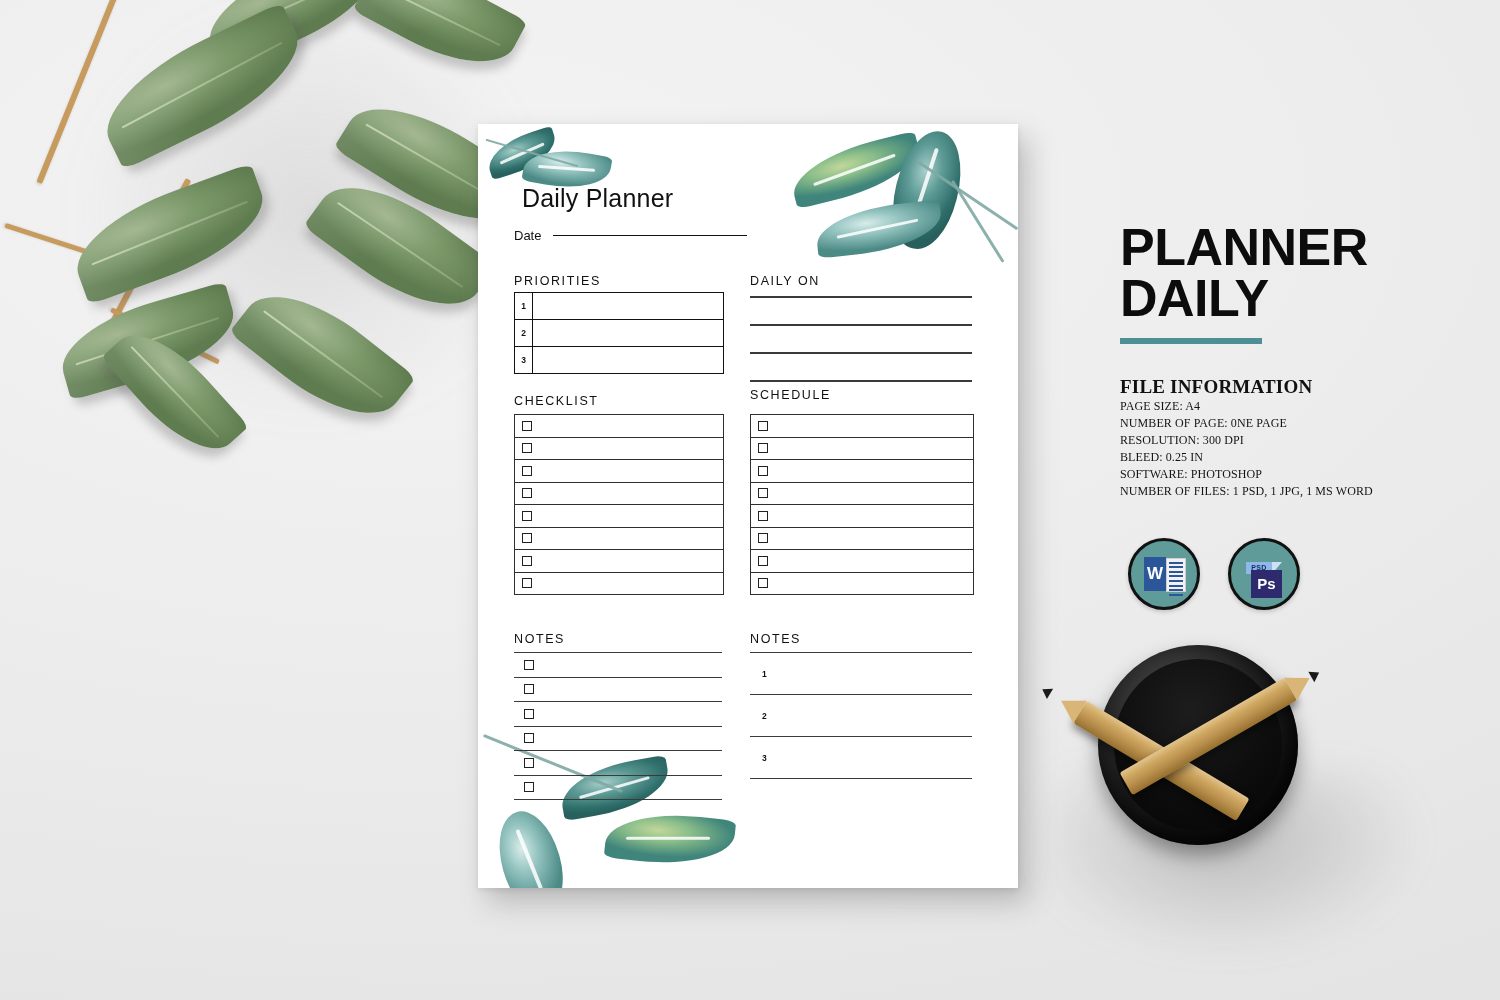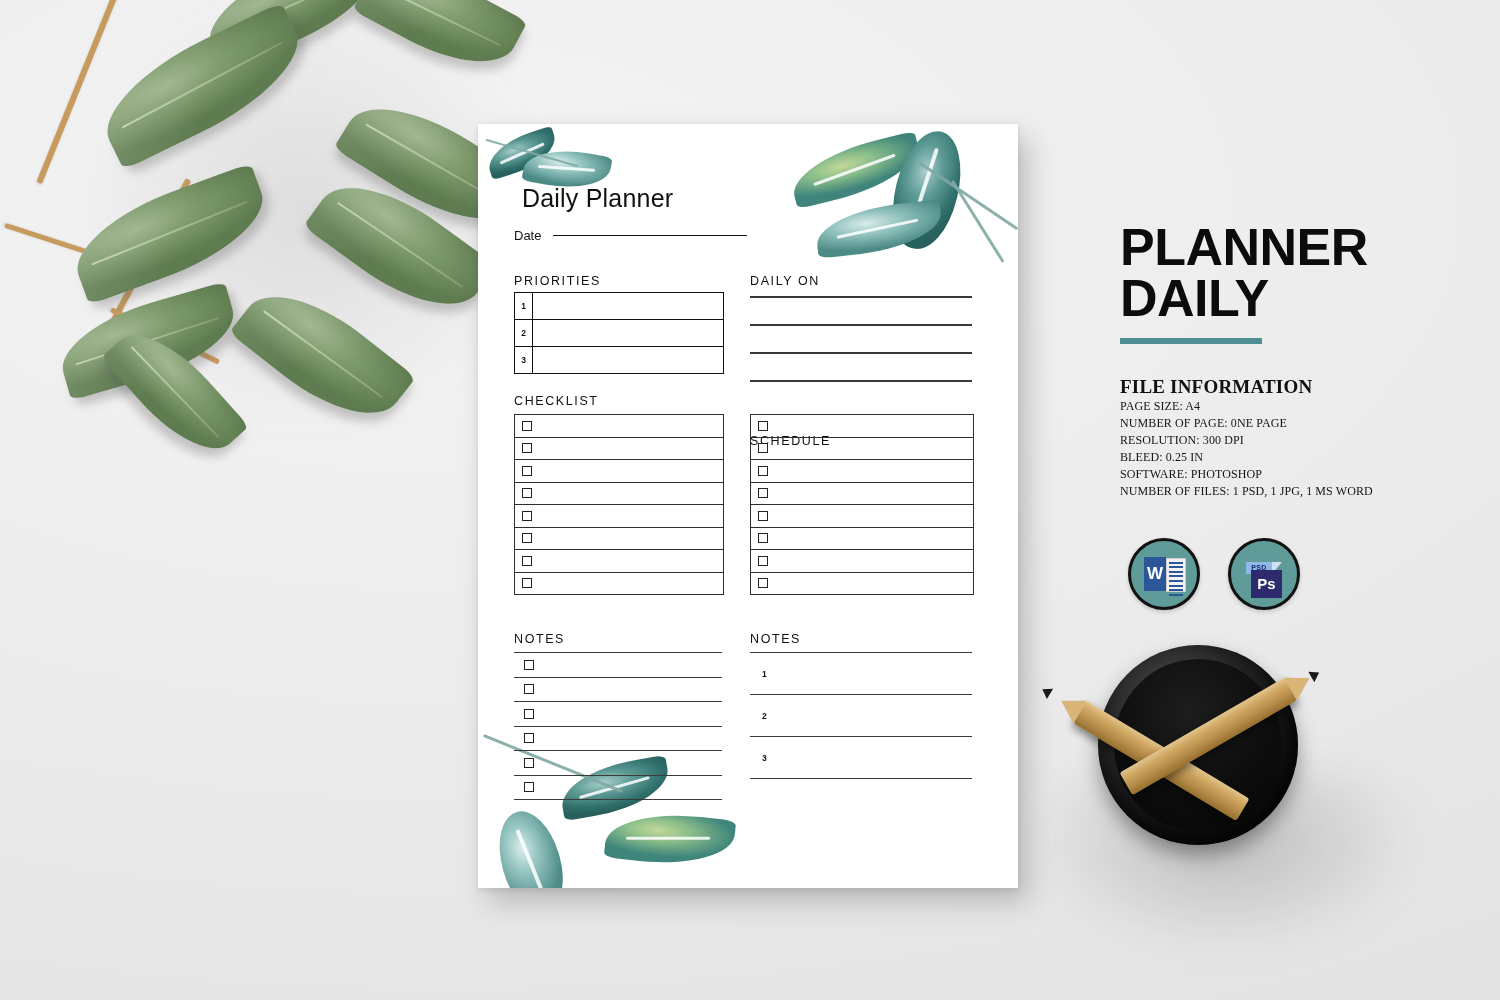--- a/index.html
+++ b/index.html
@@ -272,21 +272,21 @@
         <span class="cb"></span>
       </div>
       <div class="bl-row">
         <span class="cb"></span>
       </div>
       <div class="bl-row">
         <span class="cb"></span>
       </div>
     </div>
 
-  <div class="sec-label" style="left:272px;top:264px;margin-top:46px;">SCHEDULE</div>
+  <div class="sec-label" style="left:272px;top:264px;">SCHEDULE</div>
   <div class="box-list" id="schedule-box" style="left:272px;top:290px;width:222px;">
       <div class="bl-row">
         <span class="cb"></span>
       </div>
       <div class="bl-row">
         <span class="cb"></span>
       </div>
       <div class="bl-row">
         <span class="cb"></span>
       </div>

